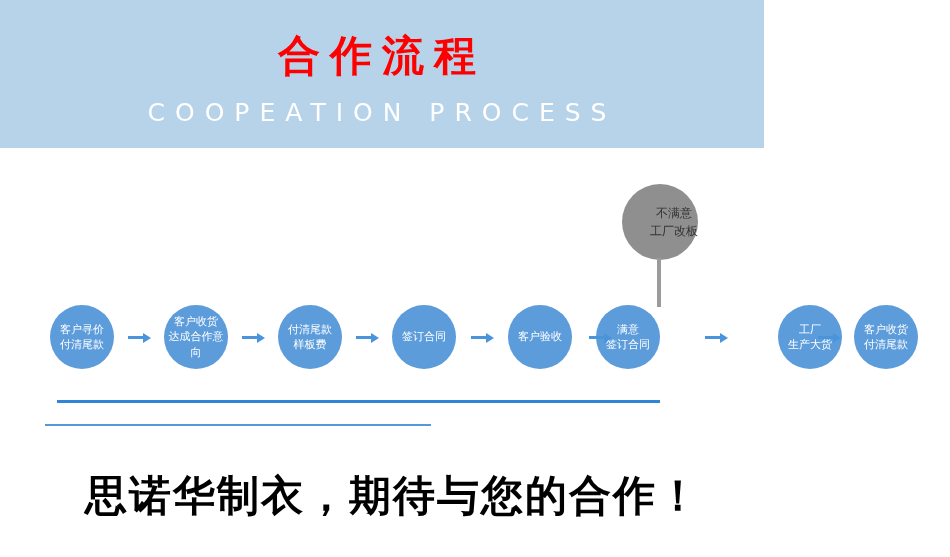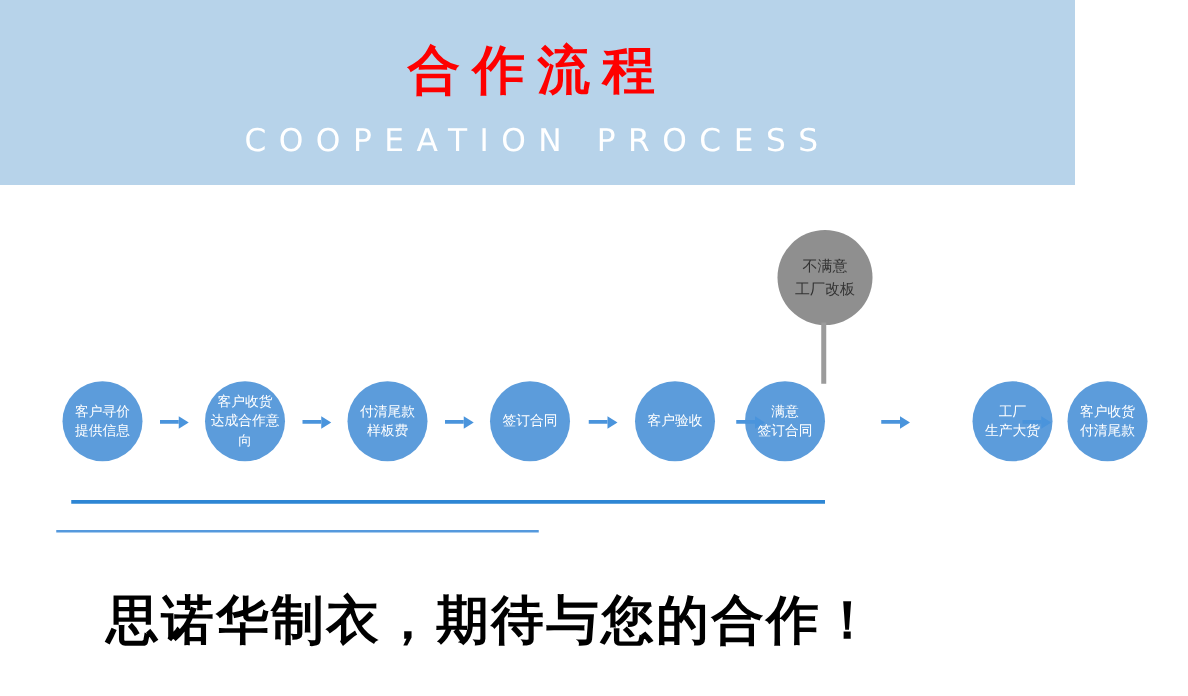--- a/index.html
+++ b/index.html
@@ -13,21 +13,21 @@
   }
   *{margin:0;padding:0;box-sizing:border-box;}
   html,body{width:950px;height:557px;}
   body{
     position:relative;
     font-family:"DejaVu Sans","Liberation Sans",sans-serif;
     background:#ffffff;
     overflow:hidden;
   }
   .banner{
-    position:absolute;left:0;top:0;width:860px;height:148px;
+    position:absolute;left:0;top:0;width:764px;height:148px;
     background:var(--banner-bg);
     text-align:center;
   }
   .banner h1{
     margin-top:28px;
     font-size:42px;
     font-weight:bold;
     color:var(--title-red);
     letter-spacing:10px;
   }
@@ -37,21 +37,21 @@
     color:var(--subtitle-white);
     letter-spacing:10px;
     font-weight:400;
     text-align:center;
   }
   .gray-circle{
     position:absolute;
     left:622px;top:184px;width:76px;height:76px;
     border-radius:50%;
     background:var(--gray-circle);
-    display:flex;align-items:center;justify-content:center;
+    display:flex;align-items:center;justify-content:flex-end;
     text-align:center;
   }
   .gray-circle span{
     font-size:12px;color:#333333;line-height:1.5;white-space:pre-line;
   }
   .v-line{
     position:absolute;
     left:657px;top:258px;width:4px;height:49px;
     background:#9b9b9b;
   }
@@ -106,21 +106,21 @@
 </header>
 
 <div class="gray-circle">
   <span>不满意
 工厂改板</span>
 </div>
 <div class="v-line"></div>
 
 <div class="step" style="left:50px">
   <span>客户寻价
-提供信息</span>
+付清尾款</span>
 </div>
 <div class="step" style="left:164px">
   <span>客户收货
 达成合作意向</span>
 </div>
 <div class="step" style="left:278px">
   <span>付清尾款
 样板费</span>
 </div>
 <div class="step" style="left:392px">

